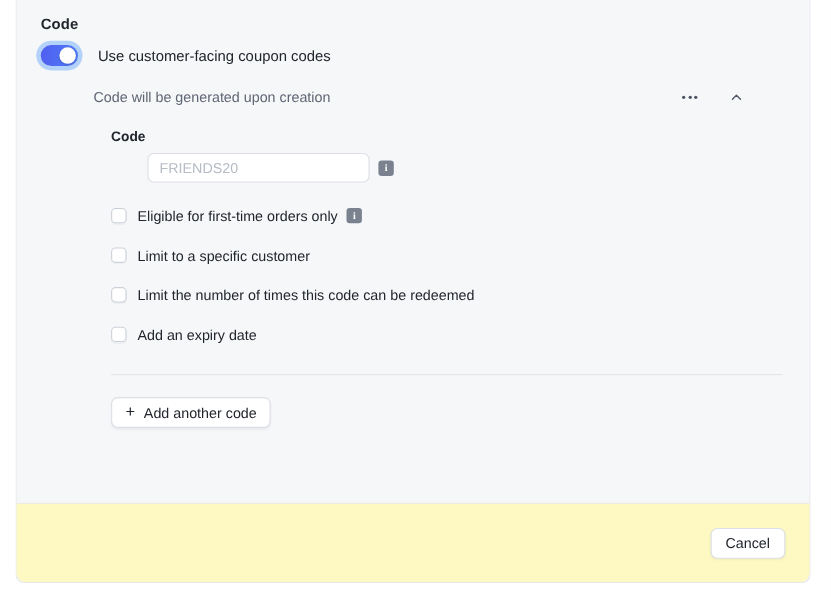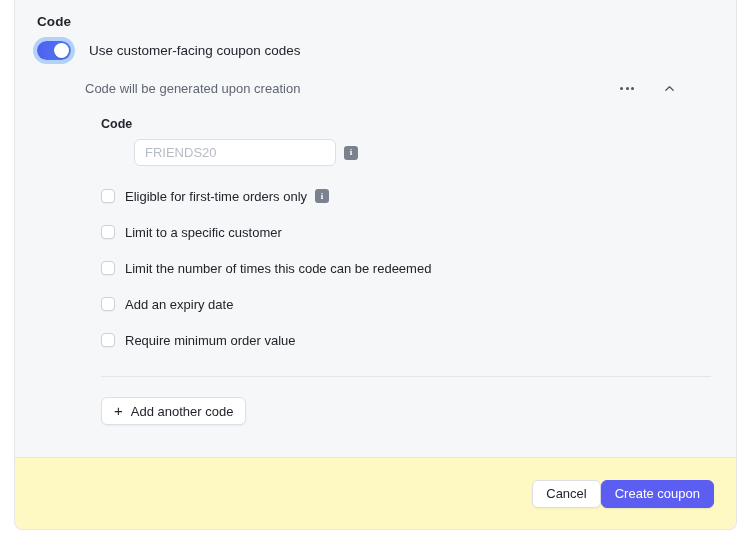--- a/index.html
+++ b/index.html
@@ -375,38 +375,31 @@
             </label>
           </div>
 
           <div class="check-row">
             <span class="checkbox" role="checkbox" aria-checked="false"></span>
             <label class="check-label">
               <span>Add an expiry date</span>
             </label>
           </div>
 
-          <div class="check-row">
-            <span class="checkbox" role="checkbox" aria-checked="false"></span>
-            <label class="check-label">
-              <span>Require minimum order value</span>
-            </label>
-          </div>
 
         </div>
 
         <div class="divider"></div>
 
         <button class="add-btn">
           <span class="plus-icon">+</span>
           <span>Add another code</span>
         </button>
 
       </div>
     </div>
 
     <div class="card-footer">
       <button class="btn btn-secondary">Cancel</button>
-      <button class="btn btn-primary">Create coupon</button>
     </div>
 
   </div>
 </div>
 
 </body></html>

